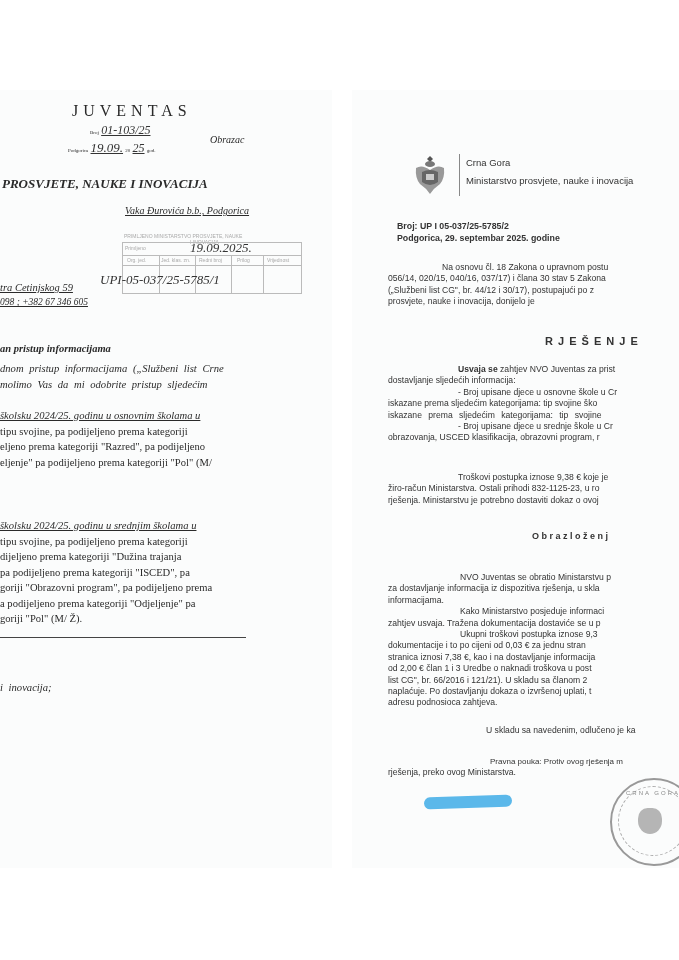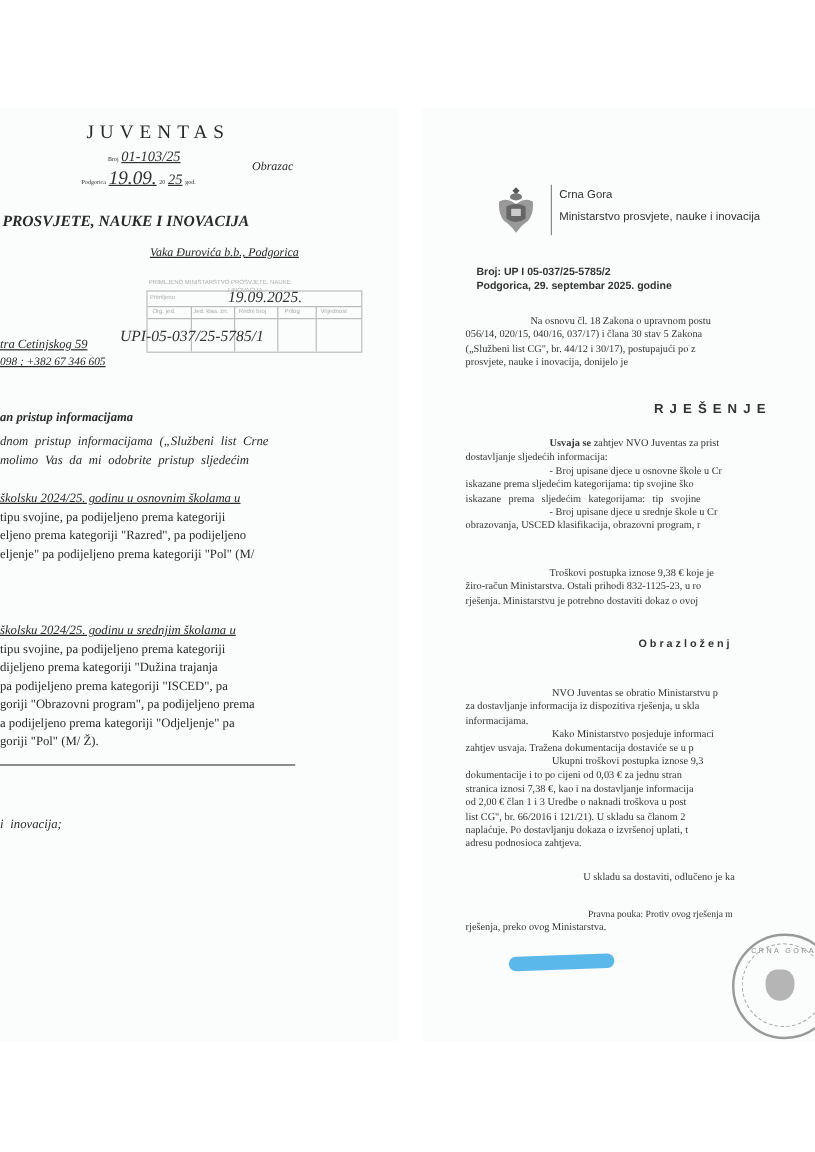--- a/index.html
+++ b/index.html
@@ -9,40 +9,40 @@
   #right-page{left:352px;top:90px;width:327px;height:778px;}
   .abs{position:absolute;white-space:nowrap;}
   .serif{font-family:"Liberation Serif",serif;}
   .sans{font-family:"Liberation Sans",sans-serif;}
   .it{font-style:italic;}
   .b{font-weight:bold;}
   .u{text-decoration:underline;font-style:italic;}
   .hand{font-family:"Liberation Serif",serif;font-style:italic;color:#333;}
   .para{position:absolute;font-size:10.6px;line-height:15.5px;white-space:nowrap;}
   .para div{white-space:nowrap;}
-  .rp{position:absolute;font-family:Liberation Serif, serif;font-size:8.6px;line-height:11.4px;color:#333;white-space:nowrap;}
+  .rp{position:absolute;font-family:Liberation Sans, sans-serif;font-size:8.6px;line-height:11.4px;color:#333;white-space:nowrap;}
   .rp div{white-space:nowrap;}
   .stamp-table{position:absolute;left:122px;top:152px;width:178px;height:50px;border:1px solid #bbb;}
   .stamp-table .row1{position:absolute;left:0;top:0;width:100%;height:12px;border-bottom:1px solid #bbb;}
   .stamp-table .row2{position:absolute;left:0;top:12px;width:100%;height:10px;border-bottom:1px solid #bbb;}
   .stamp-table .col{position:absolute;top:12px;bottom:0;border-left:1px solid #bbb;}
   .tiny{font-family:"Liberation Sans",sans-serif;font-size:5px;color:#aaa;position:absolute;white-space:nowrap;}
 </style>
 </head>
 <body>
 
 <div id="left-page" class="page">
   <div class="abs serif" style="left:72px;top:12px;font-size:16px;letter-spacing:5px;">JUVENTAS</div>
   <div class="abs" style="left:90px;top:33px;font-size:9px;">
     <span class="serif" style="font-size:5px;">Broj</span>
     <span class="hand u" style="font-size:12px;">01-103/25</span>
   </div>
   <div class="abs" style="left:68px;top:50px;font-size:9px;">
     <span class="serif" style="font-size:5px;">Podgorica</span>
-    <span class="hand u" style="font-size:16px;">19.09.</span>
+    <span class="hand u" style="font-size:13px;">19.09.</span>
     <span class="serif" style="font-size:5px;">20</span>
     <span class="hand u" style="font-size:12px;">25</span>
     <span class="serif" style="font-size:5px;">god.</span>
   </div>
   <div class="abs serif it" style="left:210px;top:44px;font-size:10px;">Obrazac</div>
   <div class="abs serif it b" style="left:2px;top:86px;font-size:13px;">PROSVJETE, NAUKE I INOVACIJA</div>
   <div class="abs serif it u" style="left:125px;top:115px;font-size:10px;">Vaka Đurovića b.b., Podgorica</div>
 
   <div>
     <div class="tiny" style="left:124px;top:143px;">PRIMLJENO MINISTARSTVO PROSVJETE, NAUKE</div>
@@ -150,21 +150,21 @@
     <div>zahtjev usvaja. Tražena dokumentacija dostaviće se u p</div>
     <div style="padding-left:72px;">Ukupni troškovi postupka iznose 9,3</div>
     <div>dokumentacije i to po cijeni od 0,03 € za jednu stran</div>
     <div>stranica iznosi 7,38 €, kao i na dostavljanje informacija</div>
     <div>od 2,00 € član 1 i 3 Uredbe o naknadi troškova u post</div>
     <div>list CG", br. 66/2016 i 121/21). U skladu sa članom 2</div>
     <div>naplaćuje. Po dostavljanju dokaza o izvršenoj uplati, t</div>
     <div>adresu podnosioca zahtjeva.</div>
   </div>
 
-  <div class="rp" style="left:134px;top:635px;">U skladu sa dostaviti, odlučeno je ka</div>
+  <div class="rp" style="left:134px;top:635px;">U skladu sa navedenim, odlučeno je ka</div>
 
   <div class="rp" style="left:36px;top:666px;">
     <div style="padding-left:102px;font-size:8px;">Pravna pouka: Protiv ovog rješenja m</div>
     <div>rješenja, preko ovog Ministarstva.</div>
   </div>
 
   <div class="abs" style="left:72px;top:706px;width:88px;height:12px;border-radius:8px;background:#5bb8ea;transform:rotate(-2deg);"></div>
 
   <div class="abs" style="left:258px;top:688px;width:84px;height:84px;border-radius:50%;border:2px solid #999;">
     <div class="abs" style="left:6px;top:6px;width:68px;height:68px;border-radius:50%;border:1px dashed #aaa;"></div>

